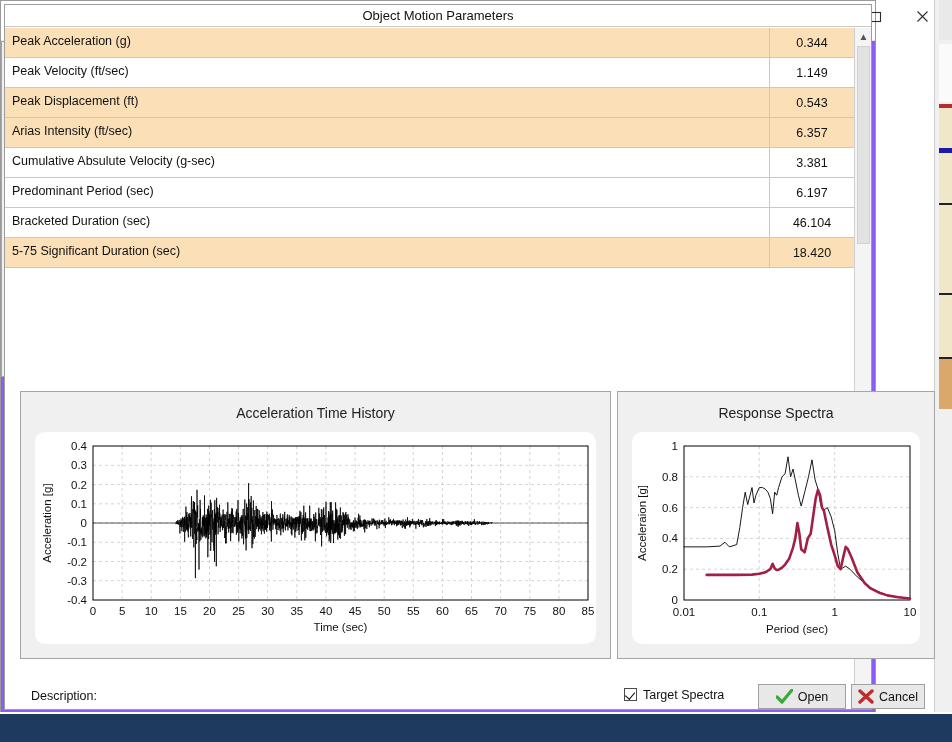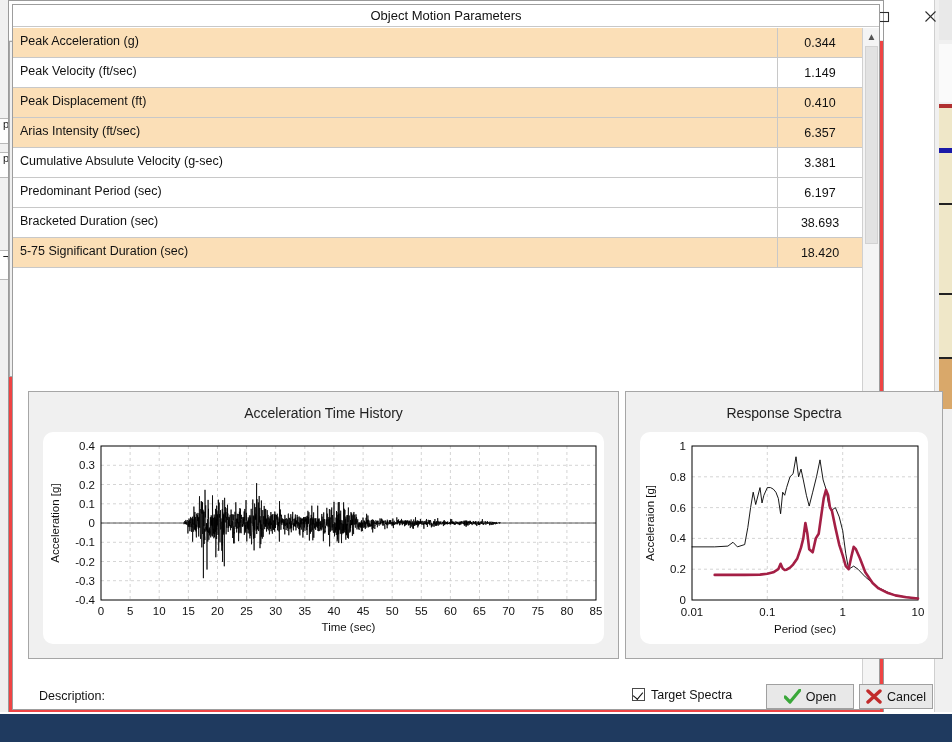--- a/index.html
+++ b/index.html
@@ -37,22 +37,22 @@
     background:#ffffff; font-size:12px; color:#111; line-height:22px;
     padding-left:2px; white-space:nowrap; overflow:hidden;
   }
   .redact {
     display:inline-block; background:#ffffff; width:46px; height:13px;
     vertical-align:-2px;
   }
 
   
   .window {
-    position:absolute; left:8px; top:0; width:876px; height:714px;
-    background:#ef4444; border:1px solid #9a9a9a;
+    position:absolute; left:0; top:0; width:876px; height:714px;
+    background:#8b5cf6; border:1px solid #9a9a9a;
   }
   .titlebar {
     position:relative; height:40px; background:#ffffff;
     border-bottom:1px solid #e5e5e5;
   }
   .titlebar .appicon {
     position:absolute; left:14px; top:12px; width:17px; height:16px;
     background:#1b1b8f; border:1px solid #0d0d5a;
     overflow:hidden;
   }
@@ -529,37 +529,37 @@
               <div class="param-row alt">
                 <span class="pname">Peak Acceleration (g)</span>
                 <span class="pval">0.344</span>
               </div>
               <div class="param-row">
                 <span class="pname">Peak Velocity (ft/sec)</span>
                 <span class="pval">1.149</span>
               </div>
               <div class="param-row alt">
                 <span class="pname">Peak Displacement (ft)</span>
-                <span class="pval">0.410</span>
+                <span class="pval">0.543</span>
               </div>
               <div class="param-row alt">
                 <span class="pname">Arias Intensity (ft/sec)</span>
                 <span class="pval">6.357</span>
               </div>
               <div class="param-row">
                 <span class="pname">Cumulative Absulute Velocity (g-sec)</span>
                 <span class="pval">3.381</span>
               </div>
               <div class="param-row">
                 <span class="pname">Predominant Period (sec)</span>
                 <span class="pval">6.197</span>
               </div>
               <div class="param-row">
                 <span class="pname">Bracketed Duration (sec)</span>
-                <span class="pval">38.693</span>
+                <span class="pval">46.104</span>
               </div>
               <div class="param-row alt">
                 <span class="pname">5-75 Significant Duration (sec)</span>
                 <span class="pval">18.420</span>
               </div>
             </div>
         </div>
         <div class="param-vsb">
           <div class="arrow up">▲</div>
           <div class="thumb"></div>

